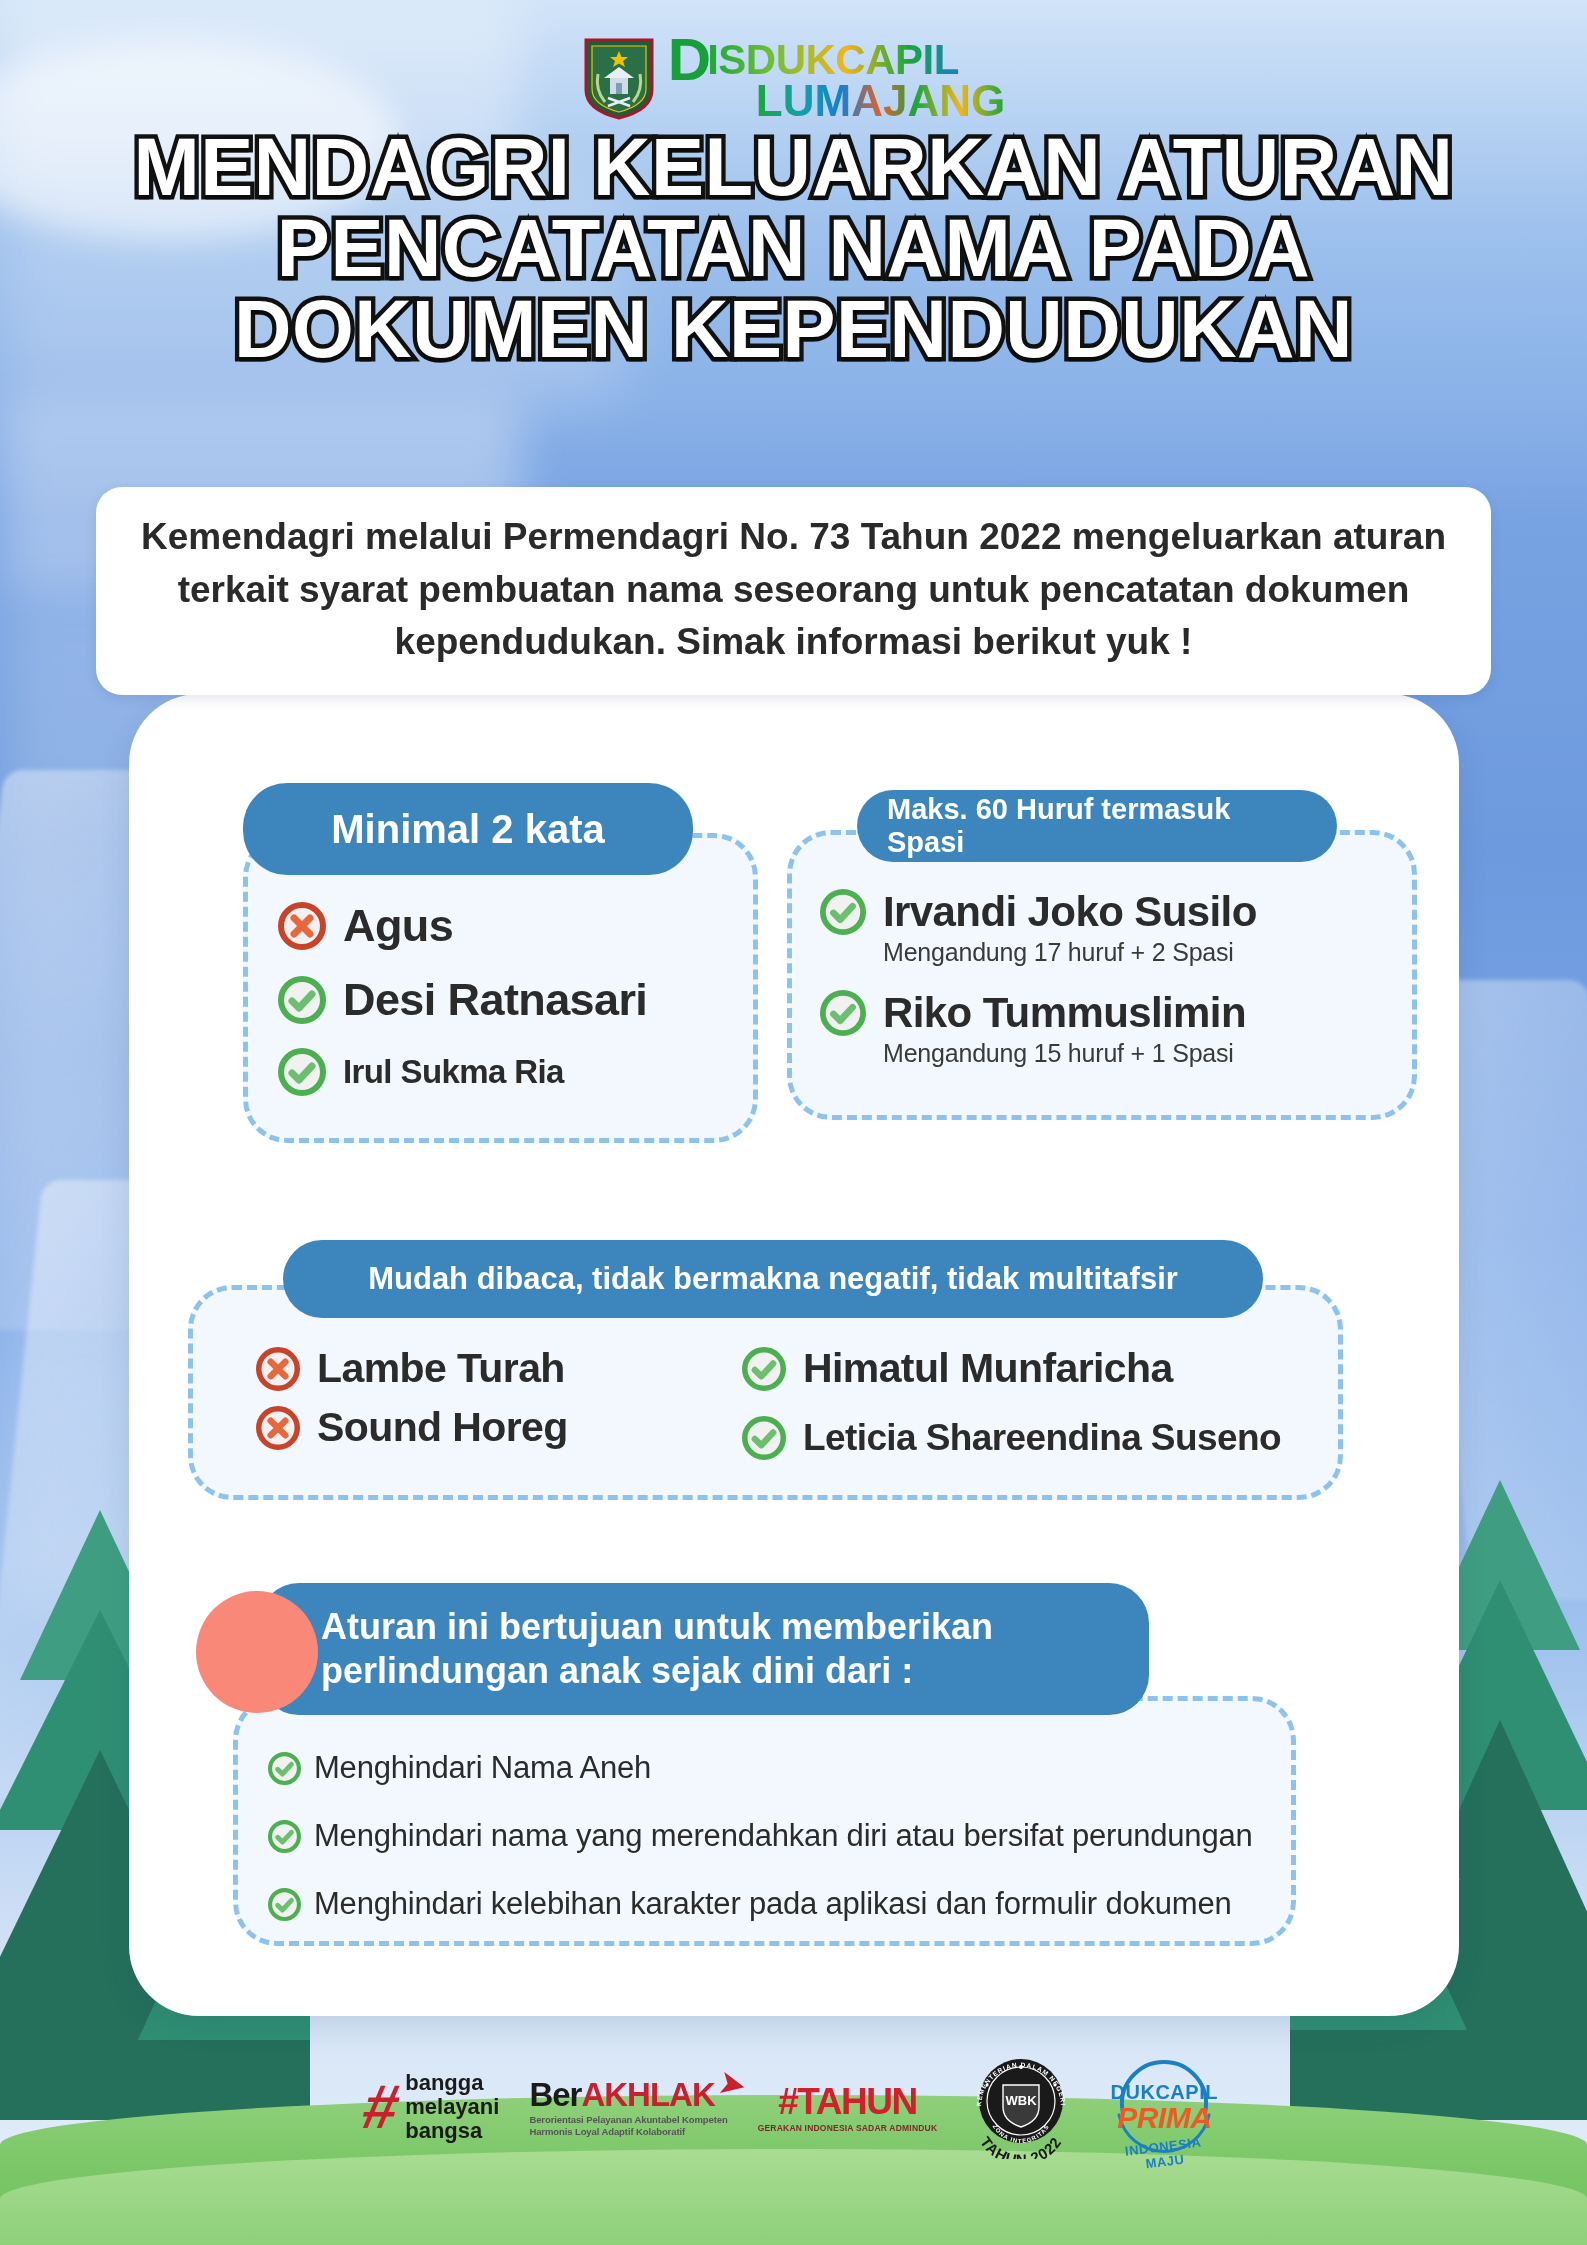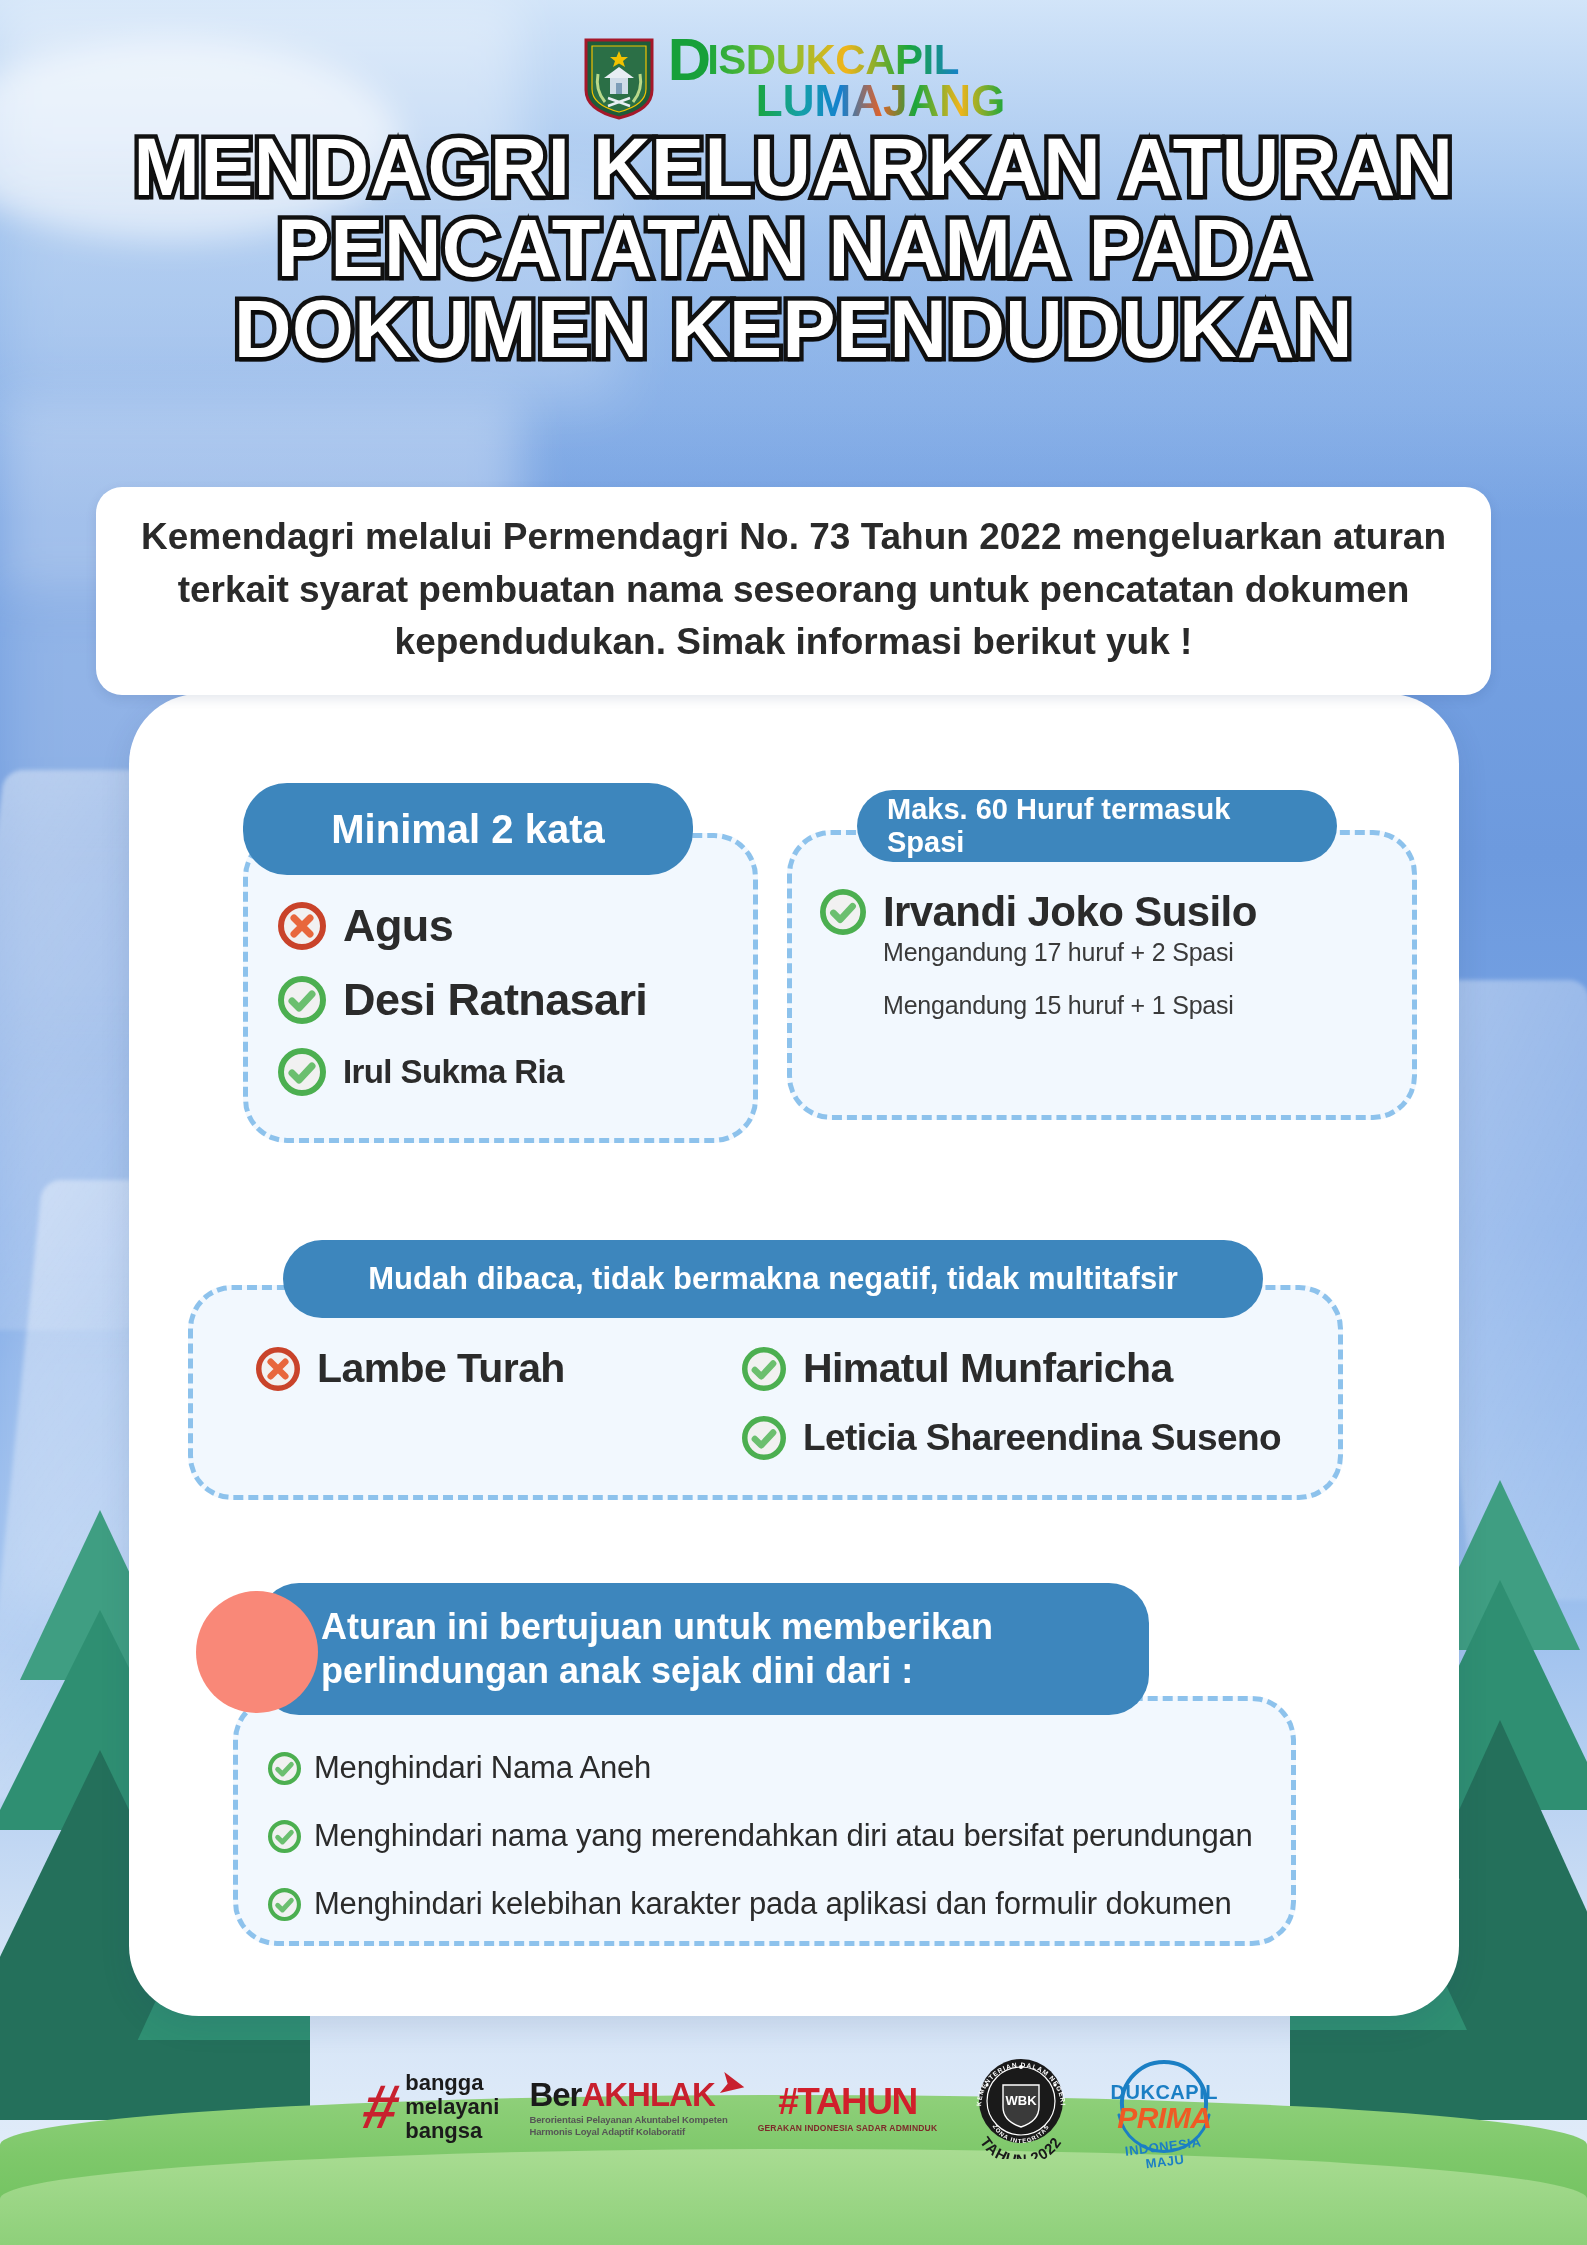--- a/index.html
+++ b/index.html
@@ -329,36 +329,50 @@
       <svg class="ico" width="46" height="46" viewBox="0 0 48 48">
         <circle cx="24" cy="24" r="21" fill="#f1f1f1" stroke="#4caf50" stroke-width="6"></circle>
         <path d="M14 25 L21 32 L34 18" stroke="#6bbf6f" stroke-width="7" fill="none" stroke-linecap="round" stroke-linejoin="round"></path>
       </svg>
       <span class="nm" style="font-size:42px;">Irvandi Joko Susilo</span>
     </div>
     <div class="sub" style="margin-left:63px; margin-top:2px;">Mengandung 17 huruf + 2 Spasi</div>
   </div>
 
   <div>
+    <div class="row">
+      <svg class="ico" width="46" height="46" viewBox="0 0 48 48">
+        <circle cx="24" cy="24" r="21" fill="#f1f1f1" stroke="#4caf50" stroke-width="6"></circle>
+        <path d="M14 25 L21 32 L34 18" stroke="#6bbf6f" stroke-width="7" fill="none" stroke-linecap="round" stroke-linejoin="round"></path>
+      </svg>
+      <span class="nm" style="font-size:42px;">Riko Tummuslimin</span>
+    </div>
     <div class="sub" style="margin-left:63px; margin-top:2px;">Mengandung 15 huruf + 1 Spasi</div>
   </div>
 </div>
 
 <div class="card" style="left:188px; top:1285px; width:1155px; height:215px;"></div>
 <div class="pill pill-narrow" style="left:283px; top:1240px; width:980px; height:78px; font-size:31px;">
   <span>Mudah dibaca, tidak bermakna negatif, tidak multitafsir</span>
 </div>
 
 <div style="position:absolute; left:256px; top:1345px; z-index:36; display:flex; flex-direction:column; gap:12px;">
   <div class="row">
     <svg class="ico" width="44" height="44" viewBox="0 0 48 48">
       <circle cx="24" cy="24" r="21" fill="#f1f1f1" stroke="#c9432a" stroke-width="6"></circle>
       <path d="M16 16 L32 32 M32 16 L16 32" stroke="#e8673c" stroke-width="7" stroke-linecap="round"></path>
     </svg>
     <span class="nm" style="font-size:41px;">Lambe Turah</span>
+  </div>
+  <div class="row">
+    <svg class="ico" width="44" height="44" viewBox="0 0 48 48">
+      <circle cx="24" cy="24" r="21" fill="#f1f1f1" stroke="#c9432a" stroke-width="6"></circle>
+      <path d="M16 16 L32 32 M32 16 L16 32" stroke="#e8673c" stroke-width="7" stroke-linecap="round"></path>
+    </svg>
+    <span class="nm" style="font-size:41px;">Sound Horeg</span>
   </div>
 </div>
 
 <div style="position:absolute; left:742px; top:1345px; z-index:36; display:flex; flex-direction:column; gap:24px;">
   <div class="row">
     <svg class="ico" width="44" height="44" viewBox="0 0 48 48">
       <circle cx="24" cy="24" r="21" fill="#f1f1f1" stroke="#4caf50" stroke-width="6"></circle>
       <path d="M14 25 L21 32 L34 18" stroke="#6bbf6f" stroke-width="7" fill="none" stroke-linecap="round" stroke-linejoin="round"></path>
     </svg>
     <span class="nm" style="font-size:41px;">Himatul Munfaricha</span>

